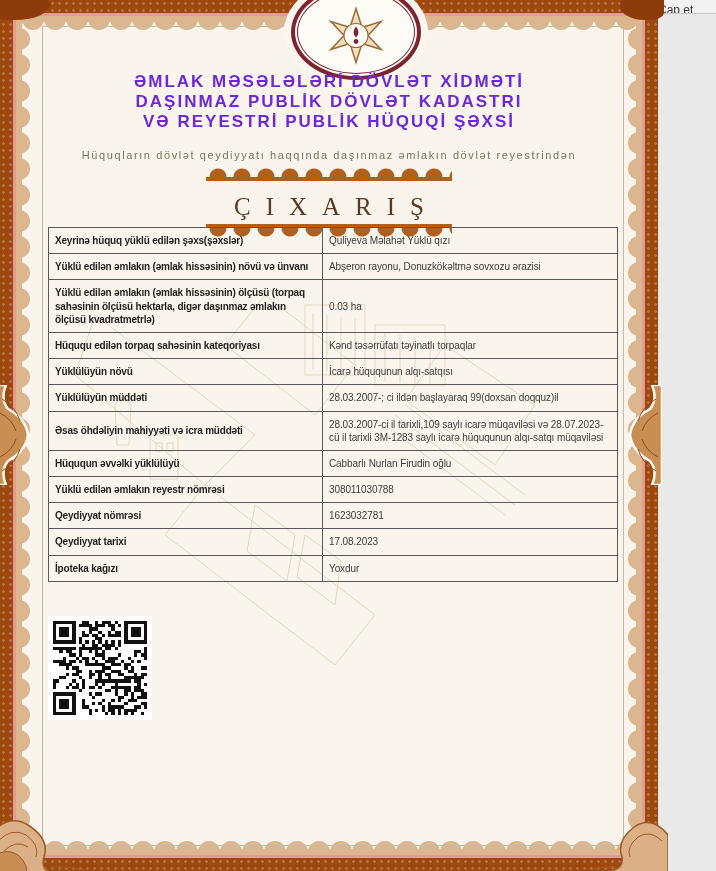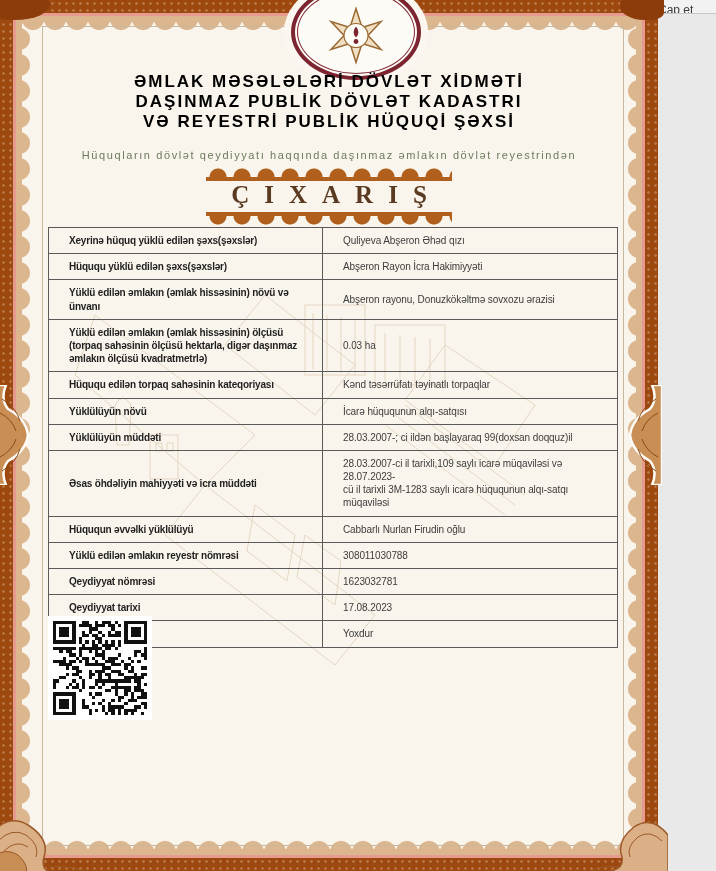--- a/index.html
+++ b/index.html
@@ -73,38 +73,38 @@
             background:#fdfbf6; border:4px solid #7d2431; border-radius:50%; z-index:4; }
   .emblem::before { content:""; position:absolute; inset:2px; border:1.5px solid #7d2431; border-radius:50%; }
   .emblem svg { position:absolute; left:50%; top:50%; transform:translate(-50%,-44%); }
 
   
   .watermark { position:absolute; left:55px; top:285px; width:565px; height:430px;
                z-index:0; opacity:.5; pointer-events:none; }
 
   
   .header-block { position:absolute; left:0; top:72px; width:658px; text-align:center; z-index:5; }
-  .title-line { font-size:17px; font-weight:bold; letter-spacing:2px; color:#000000; line-height:20px; }
+  .title-line { font-size:17px; font-weight:bold; letter-spacing:2px; color:#6d28d9; line-height:20px; }
   .subtitle { margin-top:17px; font-size:11px; letter-spacing:1.6px; color:#6d7a5e; }
 
   
   .cixaris { position:absolute; left:206px; top:168px; width:246px; text-align:center; z-index:5; }
   .cx-orn { height:9px;
     background:radial-gradient(circle at 12px 9px, #b05f1c 8px, rgba(0,0,0,0) 9px);
     background-size:24px 9px; background-repeat:repeat-x; }
   .cx-orn.bottom { background:radial-gradient(circle at 12px 0px, #b05f1c 8px, rgba(0,0,0,0) 9px);
     background-size:24px 9px; }
   .cx-bar { height:4px; background:#b05f1c; }
-  .cx-text { font-family:"Liberation Serif", serif; font-weight:bold; font-size:25px;
-             letter-spacing:15px; text-indent:15px; color:#5a3a20; padding:0 0 3px; }
+  .cx-text { font-family:"Liberation Serif", serif; font-weight:normal; font-size:25px;
+             letter-spacing:15px; text-indent:15px; color:#5a3a20; padding:12px 0 3px; }
 
   
   .doc-table { position:absolute; left:48px; top:227px; width:570px; z-index:5;
                border-collapse:collapse; }
-  .doc-table td { border:1px solid #5a5a5a; padding:6px 20px; vertical-align:middle;
+  .doc-table td { border:1px solid #5a5a5a; padding:6px 6px; vertical-align:middle;
                   font-size:10px; line-height:1.32; }
   .doc-table td.lbl { width:274px; font-weight:bold; color:#1f1f1f; letter-spacing:-0.2px; }
   .doc-table td.val { color:#3c3c3c; letter-spacing:-0.1px; white-space:pre-line; }
 
   
   .note { position:absolute; left:55px; top:564px; width:565px; z-index:5;
           font-size:10.5px; color:#333; letter-spacing:-0.1px; }
   .note b { font-weight:bold; }
 
   
@@ -206,27 +206,23 @@
       <div class="cx-bar"></div>
       <div class="cx-text">ÇIXARIŞ</div>
       <div class="cx-bar"></div>
       <div class="cx-orn bottom"></div>
     </div>
 
     <table class="doc-table">
       <tbody id="table-body">
       <tr>
         <td class="lbl">Xeyrinə hüquq yüklü edilən şəxs(şəxslər)</td>
-        <td class="val">Quliyeva Abşeron Əhəd qızı</td>
-      </tr>
-
-      <tr>
-        <td class="lbl">Hüququ yüklü edilən şəxs(şəxslər)</td>
-        <td class="val">Abşeron Rayon İcra Hakimiyyəti</td>
-      </tr>
+        <td class="val">Quliyeva Məlahət Yüklü qızı</td>
+      </tr>
+
 
       <tr>
         <td class="lbl">Yüklü edilən əmlakın (əmlak hissəsinin) növü və ünvanı</td>
         <td class="val">Abşeron rayonu, Donuzkökəltmə sovxozu ərazisi</td>
       </tr>
 
       <tr>
         <td class="lbl">Yüklü edilən əmlakın (əmlak hissəsinin) ölçüsü (torpaq sahəsinin ölçüsü hektarla, digər daşınmaz əmlakın ölçüsü kvadratmetrlə)</td>
         <td class="val">0.03 ha</td>
       </tr>

